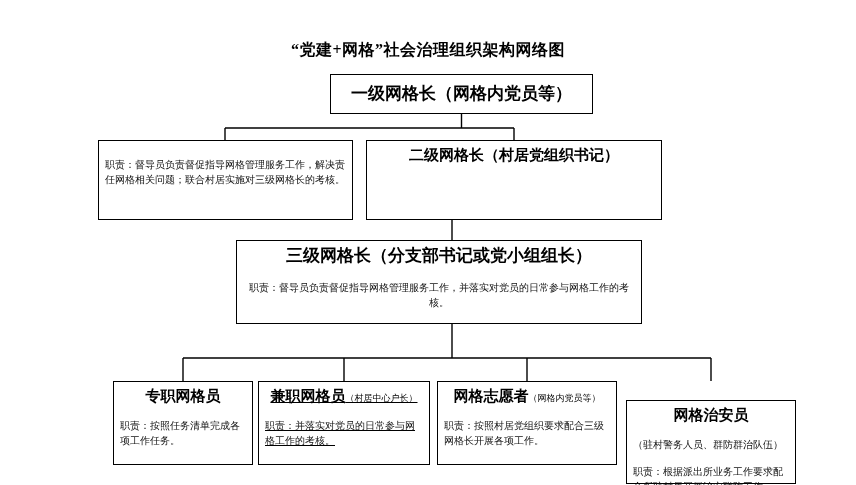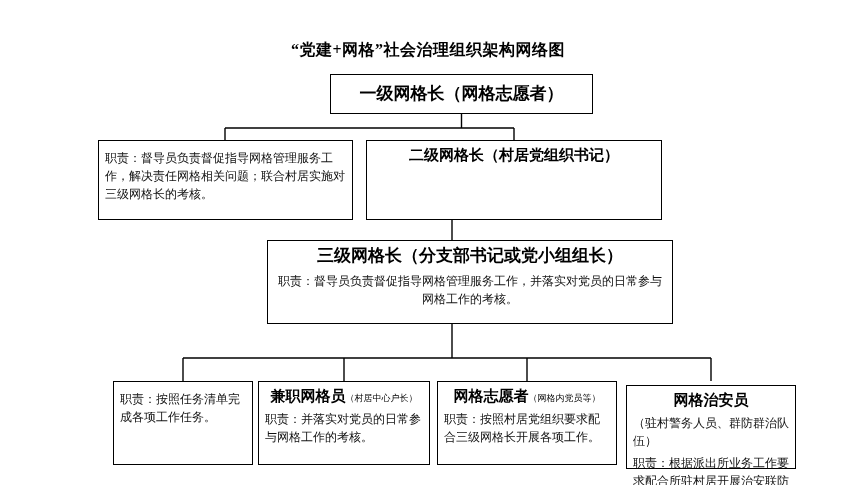--- a/index.html
+++ b/index.html
@@ -53,38 +53,38 @@
     white-space: nowrap;
   }
   .node .head.small {
     font-size: 15px;
   }
   .node .head .sub {
     font-size: 9px;
     font-weight: normal;
   }
   .node .desc {
-    font-size: 12px;
+    font-size: 10px;
     line-height: 1.5;
     text-align: left;
-    margin-top: 4px;
+    margin-top: 12px;
     color: #111;
   }
   .node.center-desc .desc {
     text-align: center;
   }
   
   #n-l1 { left: 330px; top: 74px; width: 263px; height: 40px; display: flex; align-items: center; justify-content: center; }
   #n-sup { left: 98px; top: 140px; width: 255px; height: 80px; }
   #n-l2 { left: 366px; top: 140px; width: 296px; height: 80px; }
-  #n-l3 { left: 267px; top: 240px; width: 406px; height: 84px; }
+  #n-l3 { left: 236px; top: 240px; width: 406px; height: 84px; }
   #n-f1 { left: 113px; top: 381px; width: 140px; height: 84px; }
-  #n-f2 { left: 258px; top: 381px; width: 172px; height: 84px; }
+  #n-f2 { left: 258px; top: 381px; width: 172px; height: 84px; text-decoration: underline; }
   #n-f3 { left: 437px; top: 381px; width: 180px; height: 84px; }
-  #n-f4 { left: 626px; top: 385px; width: 170px; height: 84px; font-family: Liberation Serif, serif; }
+  #n-f4 { left: 626px; top: 400px; width: 170px; height: 84px; font-family: Liberation Serif, serif; }
 </style>
 </head>
 <body>
 
 <div id="stage">
 
   <svg id="lines" viewBox="0 0 856 485">
 
     <line x1="461.5" y1="114" x2="461.5" y2="128" stroke="#000" stroke-width="1.4"></line>
 
@@ -98,37 +98,40 @@
     <line x1="183" y1="358" x2="711" y2="358" stroke="#000" stroke-width="1.4"></line>
     <line x1="183" y1="358" x2="183" y2="381" stroke="#000" stroke-width="1.4"></line>
     <line x1="344" y1="358" x2="344" y2="381" stroke="#000" stroke-width="1.4"></line>
     <line x1="527" y1="358" x2="527" y2="381" stroke="#000" stroke-width="1.4"></line>
     <line x1="711" y1="358" x2="711" y2="381" stroke="#000" stroke-width="1.4"></line>
   </svg>
 
   <div class="title">“党建+网格”社会治理组织架构网络图</div>
 
   <div class="node" id="n-l1">
-    <div class="head">一级网格长（网格志愿者）</div>
+    <div class="head">一级网格长（网格内党员等）</div>
   </div>
 
   <div class="node" id="n-sup">
     <div class="desc">职责：督导员负责督促指导网格管理服务工作，解决责任网格相关问题；联合村居实施对三级网格长的考核。</div>
   </div>
 
   <div class="node" id="n-l2">
     <div class="head small">二级网格长（村居党组织书记）</div>
   </div>
 
   <div class="node center-desc" id="n-l3">
     <div class="head">三级网格长（分支部书记或党小组组长）</div>
     <div class="desc">职责：督导员负责督促指导网格管理服务工作，并落实对党员的日常参与网格工作的考核。</div>
   </div>
 
   <div class="node" id="n-f1">
+    <div class="head small">
+      <span>专职网格员</span><span class="sub"></span>
+    </div>
     <div class="desc">职责：按照任务清单完成各项工作任务。</div>
   </div>
 
   <div class="node" id="n-f2">
     <div class="head small">
       <span>兼职网格员</span><span class="sub">（村居中心户长）</span>
     </div>
     <div class="desc">职责：并落实对党员的日常参与网格工作的考核。</div>
   </div>
 

